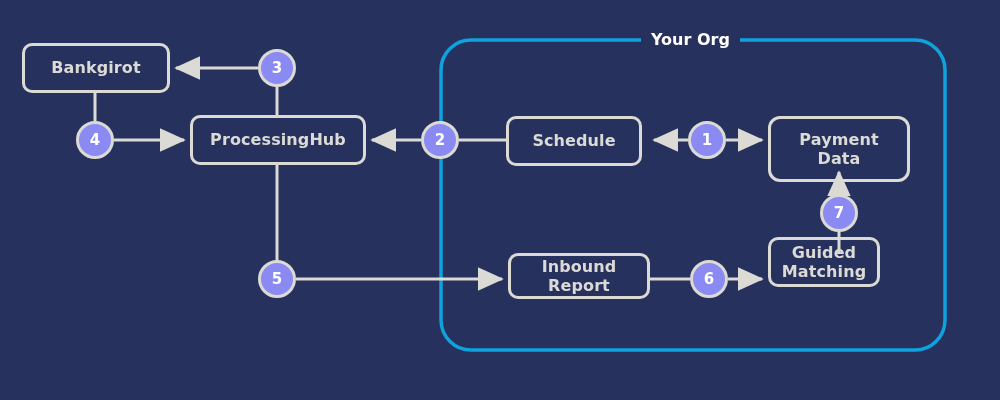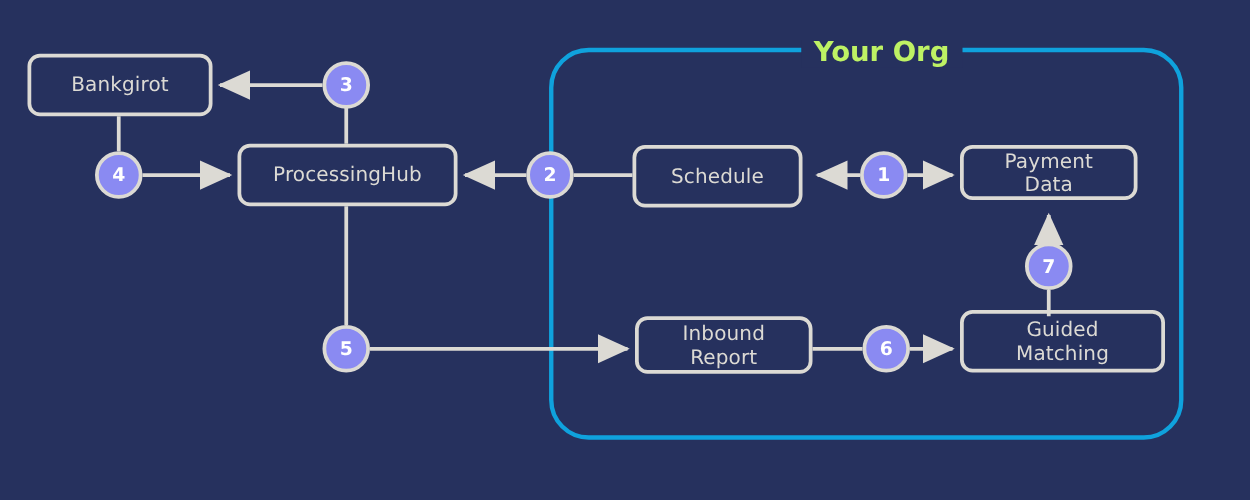--- a/index.html
+++ b/index.html
@@ -26,21 +26,21 @@
     height: 400px;
   }
   .node {
     position: absolute;
     box-sizing: border-box;
     border: 3px solid #dcdad4;
     border-radius: 10px;
     background: transparent;
     color: #dcdad4;
     font-size: 16px;
-    font-weight: normal;
+    font-weight: bold;
     display: flex;
     align-items: center;
     justify-content: center;
     text-align: center;
     line-height: 1.2;
     letter-spacing: 0.1px;
     white-space: pre-line;
   }
   .badge {
     position: absolute;
@@ -52,22 +52,22 @@
     border: 3px solid #dcdad4;
     color: #ffffff;
     font-size: 15px;
     font-weight: bold;
     display: flex;
     align-items: center;
     justify-content: center;
   }
   #org-label {
     position: absolute;
-    color: #bef264;
-    font-size: 22px;
+    color: #ffffff;
+    font-size: 16px;
     font-weight: bold;
     background: #26315e;
     padding: 0 10px;
     line-height: 1;
   }
 </style>
 </head>
 <body>
 
 <div id="stage">
@@ -105,25 +105,25 @@
       <path d="M839,253 L839,232"></path>
       <path d="M839,194 L839,172" marker-end="url(#arrowhead)"></path>
     </g>
   </svg>
 
   <div id="org-label" style="left: 641px; top: 32px;">Your Org</div>
 
   <div class="node" style="left: 22px; top: 43px; width: 148px; height: 50px;">Bankgirot</div>
   <div class="node" style="left: 190px; top: 115px; width: 176px; height: 50px;">ProcessingHub</div>
   <div class="node" style="left: 506px; top: 116px; width: 136px; height: 50px;">Schedule</div>
-  <div class="node" style="left: 768px; top: 116px; width: 142px; height: 44px;">Payment
+  <div class="node" style="left: 768px; top: 116px; width: 142px; height: 66px; border-radius: 12px;">Payment
 Data</div>
   <div class="node" style="left: 508px; top: 253px; width: 142px; height: 46px;">Inbound
 Report</div>
-  <div class="node" style="left: 768px; top: 248px; width: 164px; height: 50px;">Guided
+  <div class="node" style="left: 768px; top: 237px; width: 112px; height: 50px;">Guided
 Matching</div>
 
   <div class="badge" style="left: 688px; top: 121px;">1</div>
   <div class="badge" style="left: 421px; top: 121px;">2</div>
   <div class="badge" style="left: 258px; top: 49px;">3</div>
   <div class="badge" style="left: 76px; top: 121px;">4</div>
   <div class="badge" style="left: 258px; top: 260px;">5</div>
   <div class="badge" style="left: 690px; top: 260px;">6</div>
   <div class="badge" style="left: 820px; top: 194px;">7</div>
 

